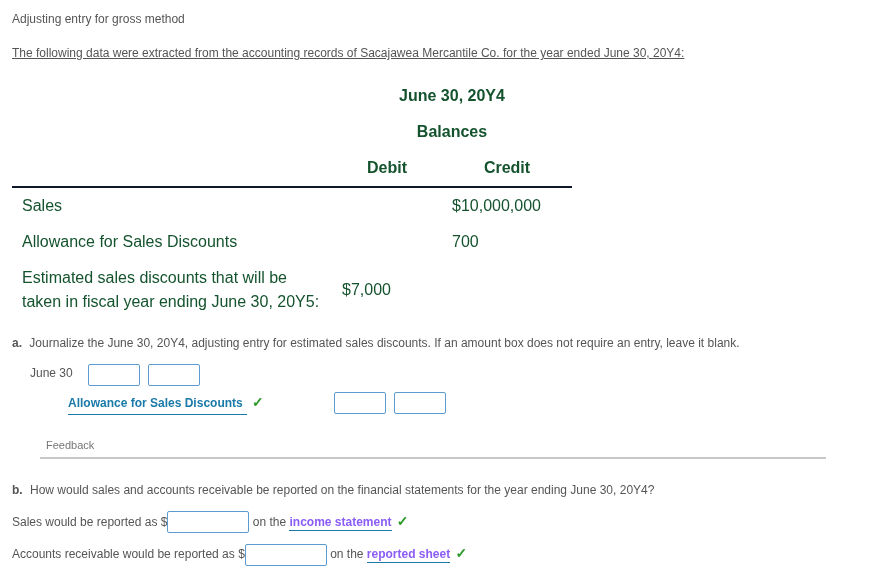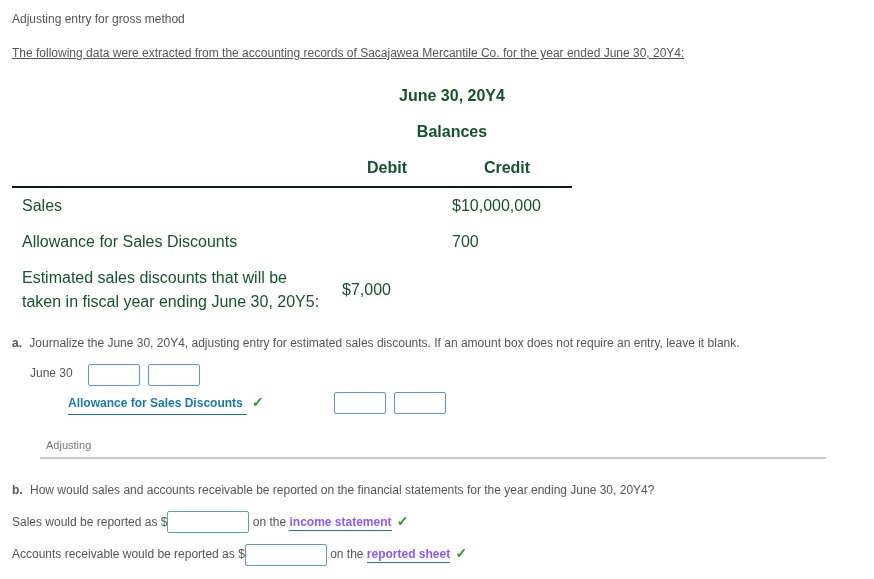--- a/index.html
+++ b/index.html
@@ -136,21 +136,21 @@
 
 <div class="je-row indent">
   <span class="label-col" style="width:258px;">
     <span class="acct-link">Allowance for Sales Discounts</span>
     <span class="check">✓</span>
   </span>
   <input class="amount-input" style="">
   <input class="amount-input" style="">
 </div>
 
-<div class="feedback-bar">Adjusting</div>
+<div class="feedback-bar">Feedback</div>
 
 <div class="question">
   <span class="sec-label">b.</span>
   <span>How would sales and accounts receivable be reported on the financial statements for the year ending June 30, 20Y4?</span>
 </div>
 
 <div class="line-b">
   <span>Sales would be reported as $</span><input class="text-input" style=""><span> on the </span>
   <span class="inline-under">income statement</span>
   <span class="check">✓</span>

